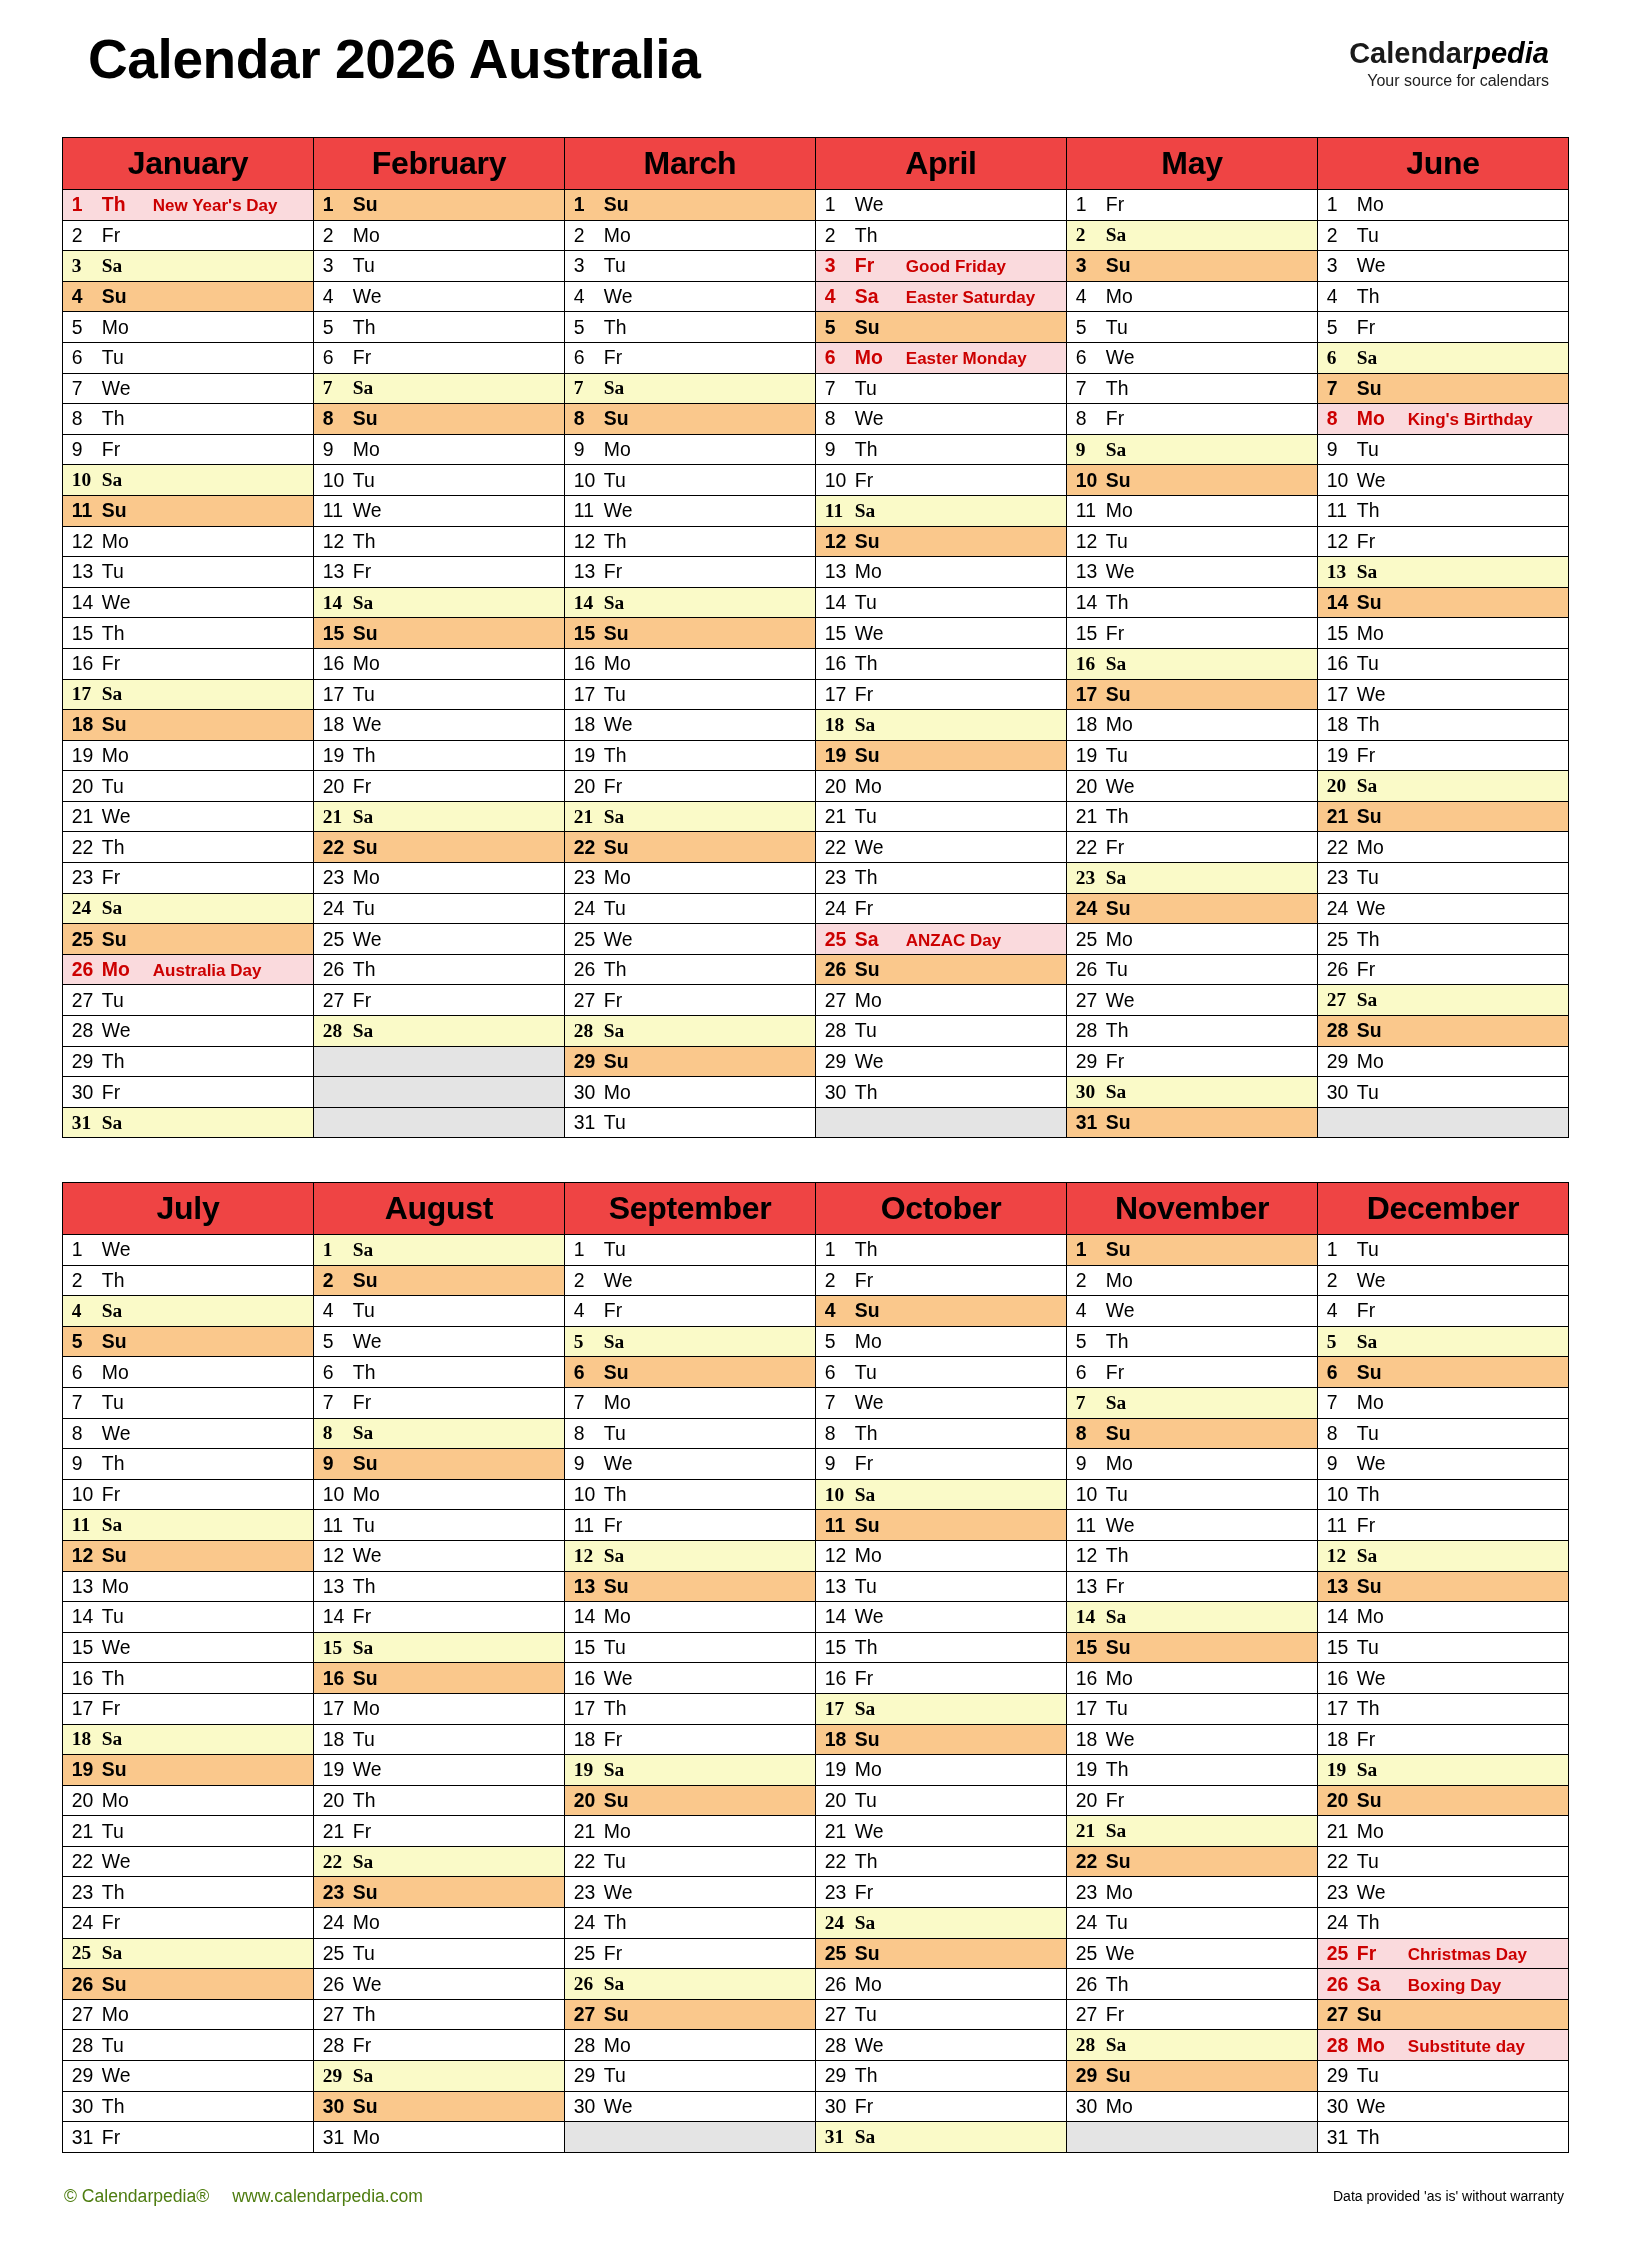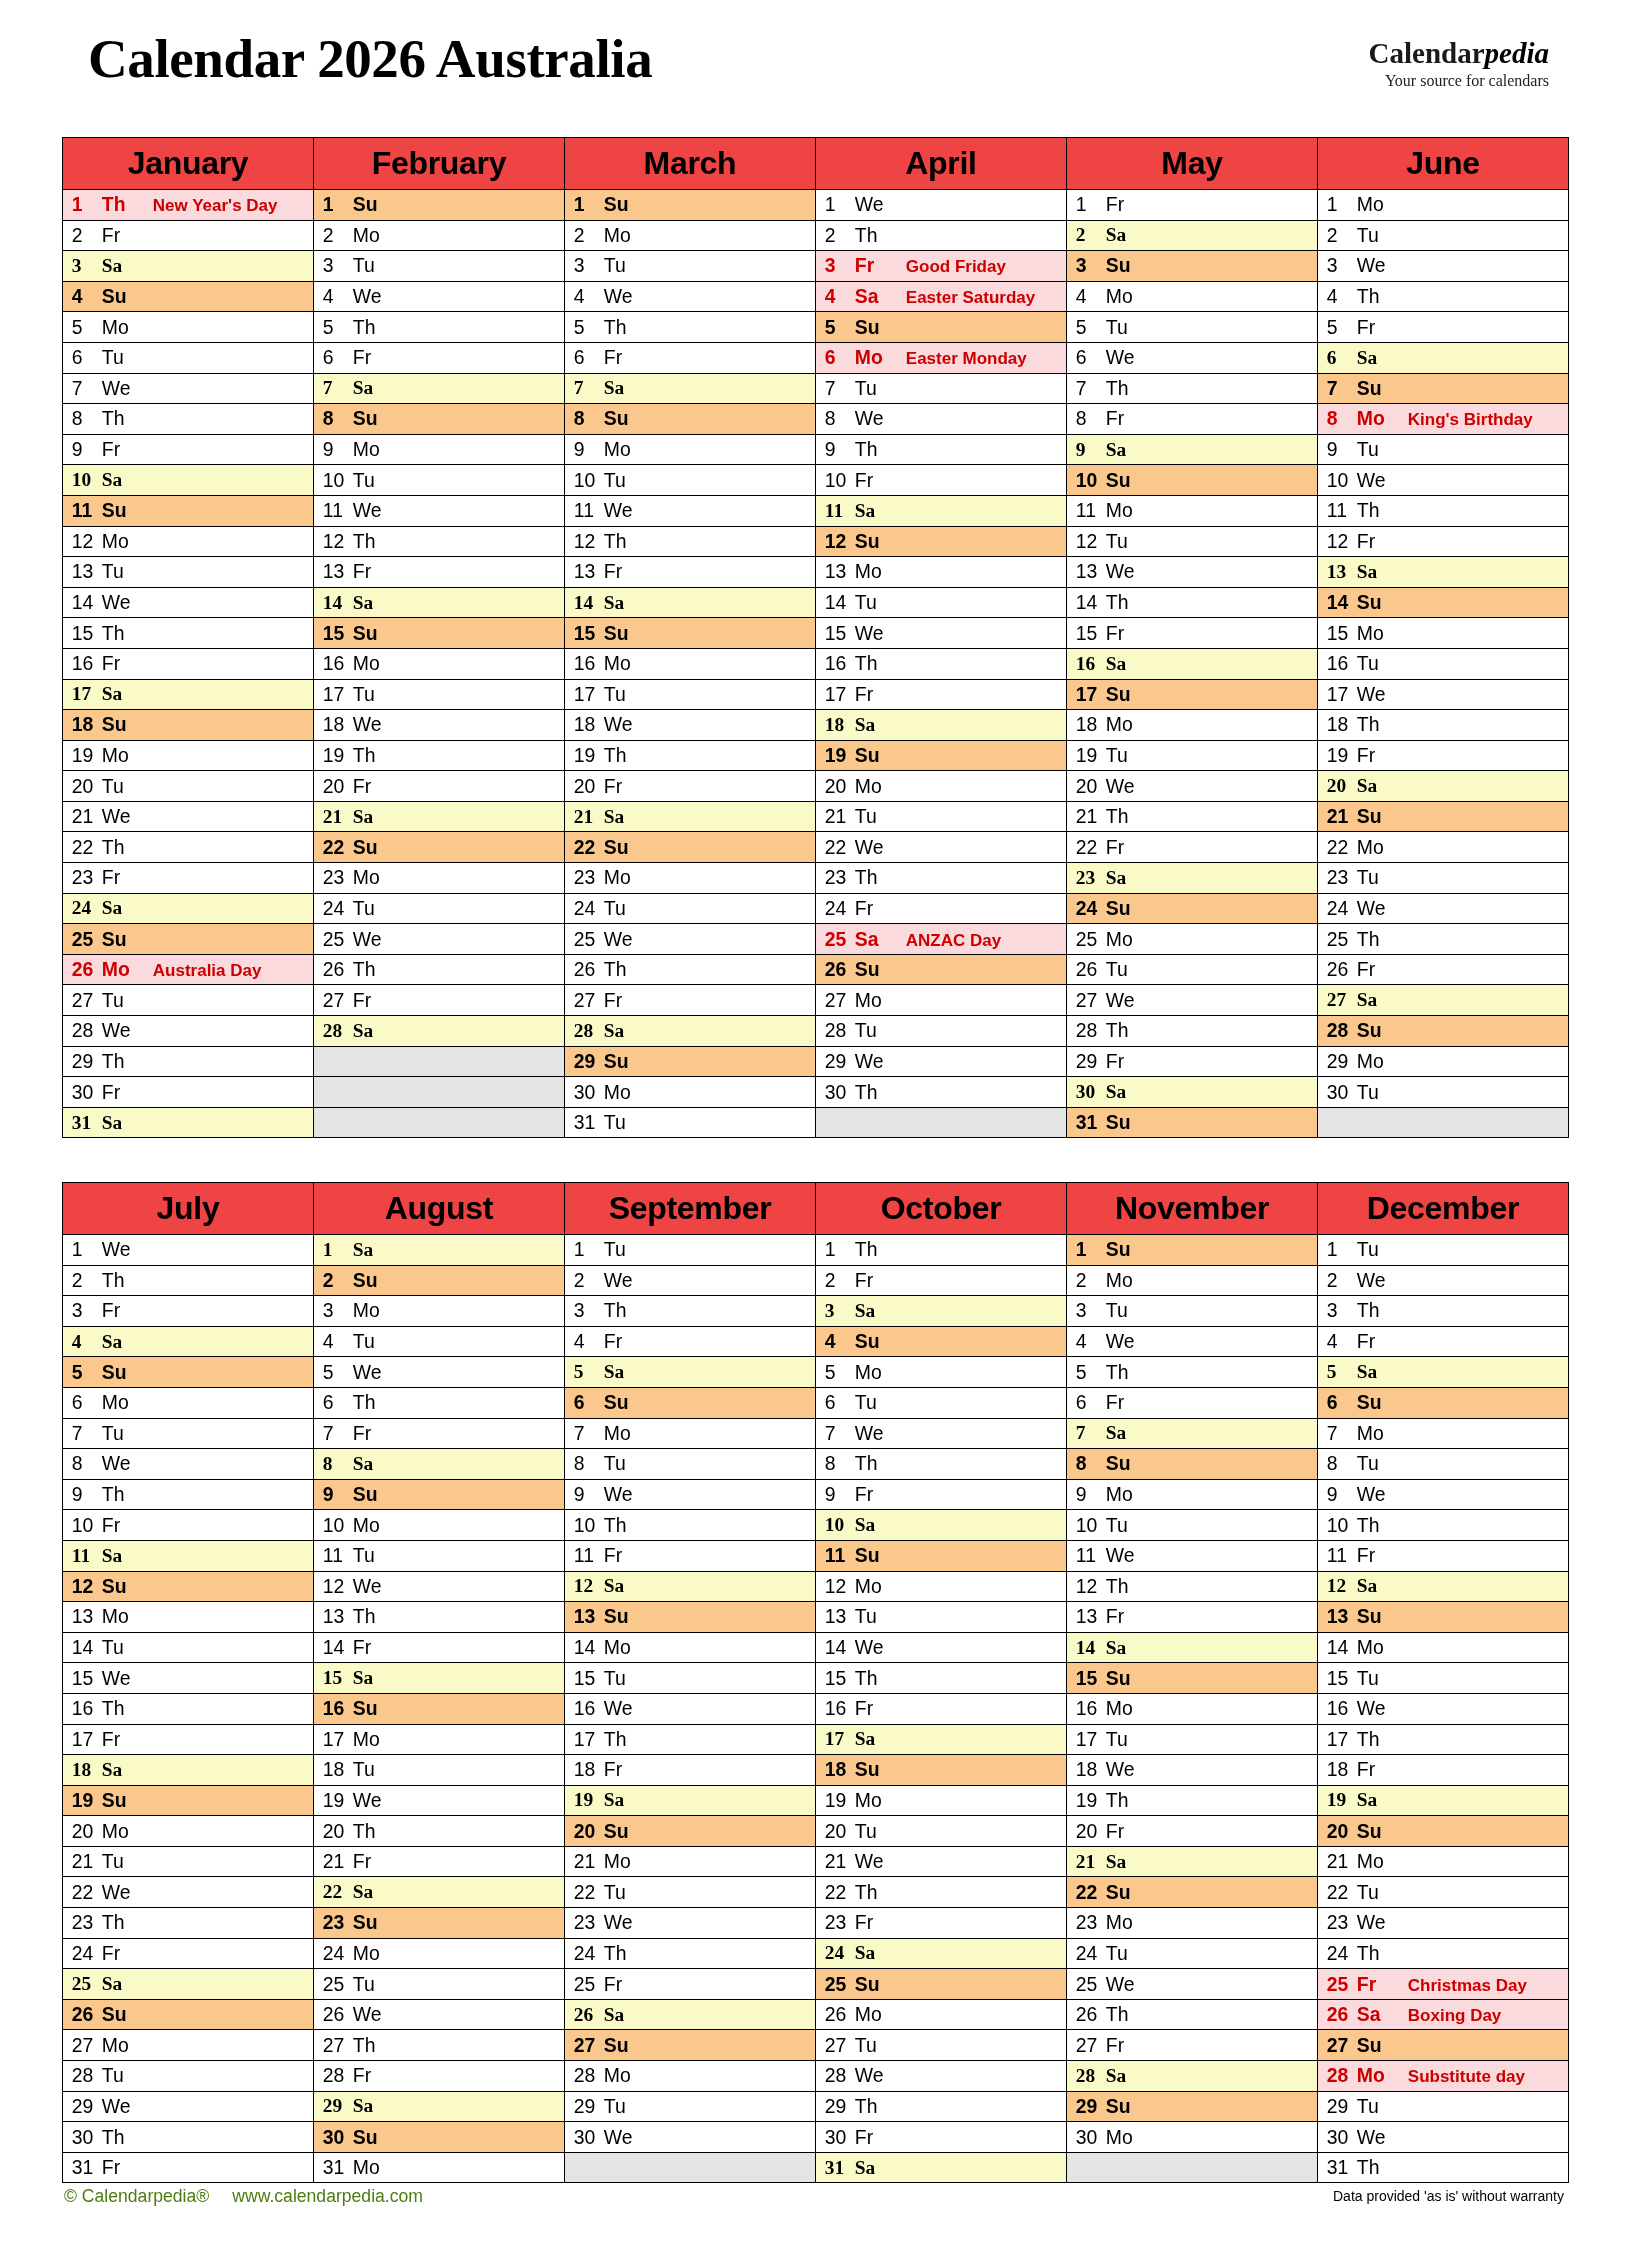--- a/index.html
+++ b/index.html
@@ -21,21 +21,20 @@
     padding: 0;
   }
 
   
   .header {
     position: absolute;
     left: 0;
     top: 0;
     width: 1628px;
     height: 124px;
-    font-family: Liberation Serif, serif;
   }
   .title {
     position: absolute;
     left: 88px;
     top: 26.5px;
     font-size: 55px;
     font-weight: bold;
     color: #000000;
     letter-spacing: -0.4px;
     white-space: nowrap;
@@ -474,28 +473,20 @@
         </tr>
         <tr>
           <td class="day"><span class="dnum">2</span><span class="dwd">Th</span></td>
           <td class="day sun"><span class="dnum">2</span><span class="dwd">Su</span></td>
           <td class="day"><span class="dnum">2</span><span class="dwd">We</span></td>
           <td class="day"><span class="dnum">2</span><span class="dwd">Fr</span></td>
           <td class="day"><span class="dnum">2</span><span class="dwd">Mo</span></td>
           <td class="day"><span class="dnum">2</span><span class="dwd">We</span></td>
         </tr>
         <tr>
-          <td class="day"><span class="dnum">3</span><span class="dwd">Fr</span></td>
-          <td class="day"><span class="dnum">3</span><span class="dwd">Mo</span></td>
-          <td class="day"><span class="dnum">3</span><span class="dwd">Th</span></td>
-          <td class="day sat"><span class="dnum">3</span><span class="dwd">Sa</span></td>
-          <td class="day"><span class="dnum">3</span><span class="dwd">Tu</span></td>
-          <td class="day"><span class="dnum">3</span><span class="dwd">Th</span></td>
-        </tr>
-        <tr>
           <td class="day sat"><span class="dnum">4</span><span class="dwd">Sa</span></td>
           <td class="day"><span class="dnum">4</span><span class="dwd">Tu</span></td>
           <td class="day"><span class="dnum">4</span><span class="dwd">Fr</span></td>
           <td class="day sun"><span class="dnum">4</span><span class="dwd">Su</span></td>
           <td class="day"><span class="dnum">4</span><span class="dwd">We</span></td>
           <td class="day"><span class="dnum">4</span><span class="dwd">Fr</span></td>
         </tr>
         <tr>
           <td class="day sun"><span class="dnum">5</span><span class="dwd">Su</span></td>
           <td class="day"><span class="dnum">5</span><span class="dwd">We</span></td>

